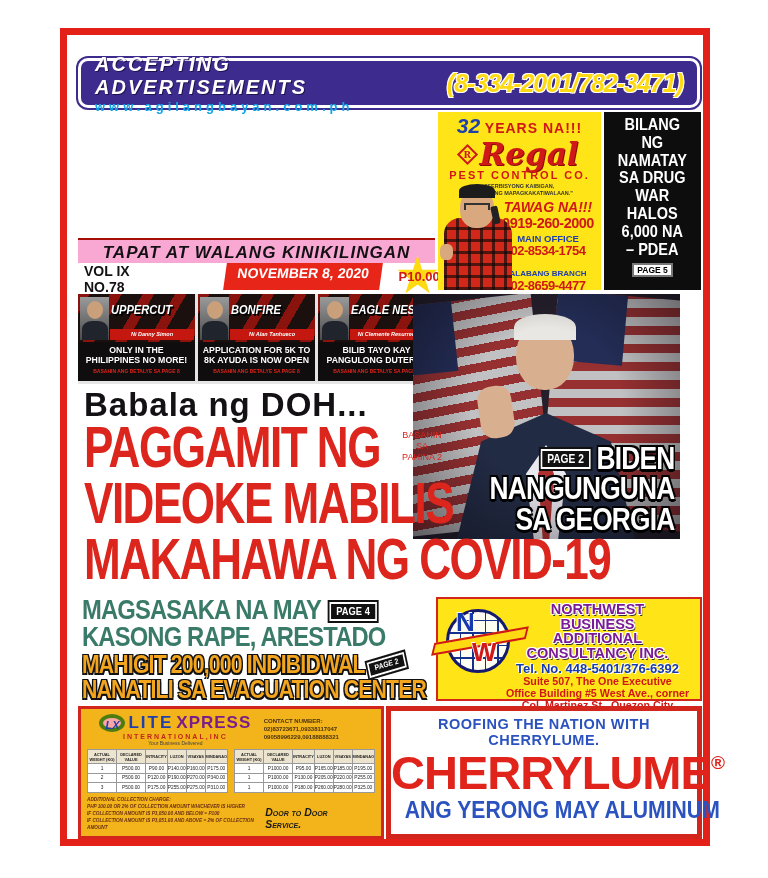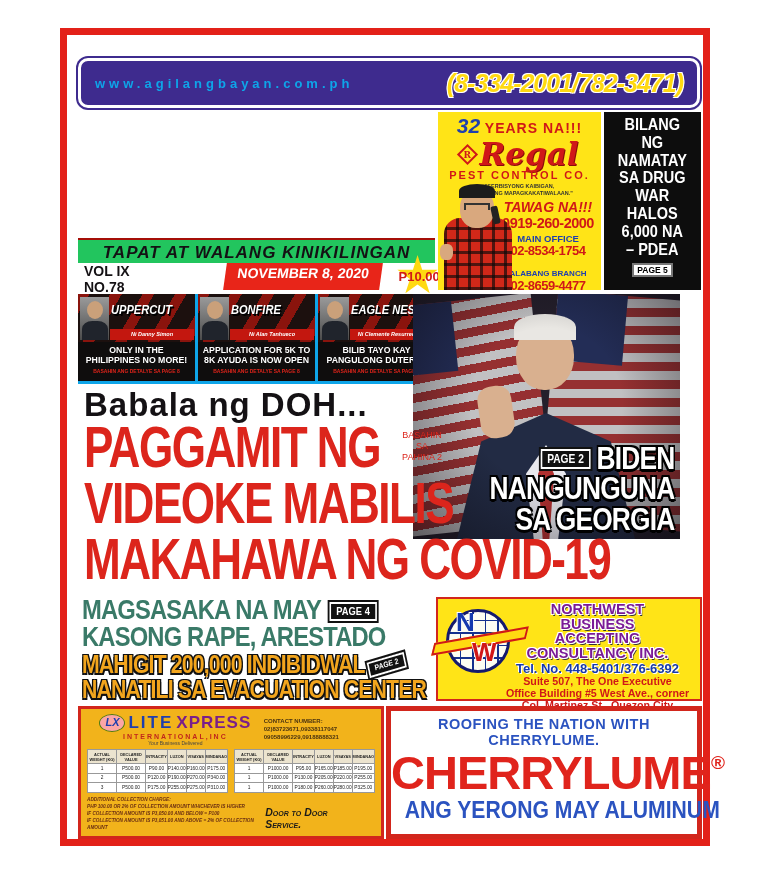--- a/index.html
+++ b/index.html
@@ -20,21 +20,21 @@
   
   .masthead { position:absolute; left:78px; top:112px; width:357px; height:126px; background:#e82519; overflow:hidden; }
   .issn { position:absolute; top:2px; right:5px; color:#fff; font-weight:bold; font-size:11px; letter-spacing:1px; z-index:5; }
   .agila { position:absolute; top:8px; left:0; width:100%; text-align:center; font-size:100px; line-height:0.95;
            font-weight:bold; color:#141114; letter-spacing:-6px;
            text-shadow:-2px -2px 0 #f6e9e6,2px -2px 0 #f6e9e6,-2px 2px 0 #f6e9e6,2px 2px 0 #f6e9e6; z-index:1; }
   .mast-art { position:absolute; left:0; top:42px; width:357px; height:84px; z-index:2; pointer-events:none; }
   .ngbayan { position:absolute; bottom:0px; left:50%; transform:translateX(-50%); z-index:3;
              color:#ffd911; font-weight:bold; font-style:italic; font-size:37px; letter-spacing:-1px; white-space:nowrap;
              text-shadow:-2px -2px 0 #111,2px -2px 0 #111,-2px 2px 0 #111,2px 2px 0 #111,0 3px 0 #111; }
-  .tagline { position:absolute; left:78px; top:238px; width:357px; height:25px; background:#22c55e;
+  .tagline { position:absolute; left:78px; top:238px; width:357px; height:25px; background:#f9a8d4;
              color:#141114; font-weight:bold; font-style:italic; font-size:17px; letter-spacing:1px;
              text-align:center; line-height:25px; border-top:2px solid #a50f08; }
   .infostrip { position:absolute; left:78px; top:263px; width:357px; height:27px; background:#fff;
                display:flex; }
   .vol { font-weight:bold; font-size:14px; color:#141114; margin-left:6px; letter-spacing:0px; }
   .dateribbon { background:#e82519; color:#fff; font-weight:bold; font-size:14px; padding:2px 12px;
                 margin-left:58px; transform:skewX(-8deg); white-space:nowrap; }
   .pricestar { position:relative; width:46px; height:27px; margin-left:12px; }
   .star { position:absolute; left:4px; top:-8px; width:42px; height:42px; background:#ffd911;
           clip-path:polygon(50% 0%,61% 35%,98% 35%,68% 57%,79% 91%,50% 70%,21% 91%,32% 57%,2% 35%,39% 35%); }
@@ -73,21 +73,21 @@
   
   .drugwar { position:absolute; left:604px; top:112px; width:97px; height:178px; background:#0d0d0d;
              text-align:center; padding-top:4px; }
   .dw-text { color:#fff; font-weight:bold; font-size:16.5px; line-height:1.08; white-space:pre-line;
              display:inline-block; transform:scaleX(0.88); transform-origin:center top; }
   .dw-page { display:inline-block; background:#fff; color:#000; font-weight:bold; font-size:8.5px;
              border:2px solid #777; padding:0 3px; margin-top:1px; }
 
   
   .teasers { position:absolute; left:78px; top:294px; width:357px; height:90px; display:flex; gap:3px;
-             background:#0ea5e9; }
+             background:#e5e5e5; }
   .tz { flex:1; display:flex; flex-direction:column; }
   .tz-top { position:relative; height:48px;
             background:repeating-linear-gradient(120deg,#8a140d 0 10px,#1c100e 10px 28px); }
   .tz-photo { position:absolute; left:2px; top:3px; width:29px; height:43px;
               background:linear-gradient(#9a9a9a,#4c4c4c); overflow:hidden; }
   .tz-face { position:absolute; left:7px; top:4px; width:16px; height:18px; border-radius:50%; background:#caa07a; }
   .tz-shoulders { position:absolute; left:2px; top:24px; width:26px; height:20px; border-radius:40% 40% 0 0; background:#20242c; }
   .tz-title { position:absolute; left:33px; top:8px; right:1px; color:#fff; font-weight:bold; font-style:italic;
               font-size:13.5px; white-space:nowrap; transform:scaleX(0.82); transform-origin:left center;
               text-shadow:1px 1px 0 #000,2px 2px 0 #000; }
@@ -163,21 +163,21 @@
             text-shadow:-1px -1px 0 #fff,1px 1px 0 #fff; }
   .nw-addr { color:#d01818; font-weight:bold; font-size:11.5px; line-height:1.05; white-space:nowrap;
              transform:scaleX(0.93); transform-origin:center top; }
 
   
   .litex { position:absolute; left:78px; top:706px; width:306px; height:133px; background:#f2b31b;
            border:3px solid #d2261c; padding:4px 6px; }
   .lx-head { display:flex; justify-content:space-between; }
   .lx-brand { width:178px; text-align:center; }
   .lx-logorow { display:flex; align-items:center; justify-content:center; gap:3px; }
-  .lx-mark { width:26px; height:18px; border-radius:50%; border:1px solid #4d7c0f; color:#1f3fae;
+  .lx-mark { width:26px; height:18px; border-radius:50%; border:4px solid #4d7c0f; color:#1f3fae;
              font-weight:bold; font-style:italic; font-size:11px; line-height:14px; background:#fca5a5; }
   .lx-lite { color:#1f3fae; font-weight:bold; font-size:17px; letter-spacing:2px; }
   .lx-xpress { color:#7a1f8a; font-weight:bold; font-size:17px; letter-spacing:1px; }
   .lx-sub { color:#c0261c; font-weight:bold; font-size:7px; letter-spacing:2px; }
   .lx-tag { color:#444; font-size:5px; }
   .lx-contact { width:112px; font-size:6px; font-weight:bold; color:#4a3310; line-height:1.35; padding-top:4px; }
   .lx-tables { display:flex; gap:6px; margin-top:3px; }
   .lx-tables table { border-collapse:collapse; background:#fff; width:145px; }
   .lx-tables th { font-size:3.9px; background:#ece4cf; border:0.5px solid #999; padding:1.5px 0; font-weight:bold; color:#222; }
   .lx-tables td { font-size:4.8px; text-align:center; border:0.5px solid #999; padding:1.8px 0; color:#222; }
@@ -196,20 +196,21 @@
                    transform:scaleX(0.92); transform-origin:center top; white-space:nowrap; }
 </style>
 </head>
 <body>
 
 <div id="page">
   <div class="frame"></div>
 
   <div class="banner">
     <div>
+      <div class="accepting">ACCEPTING ADVERTISEMENTS</div>
       <div class="website">www.agilangbayan.com.ph</div>
     </div>
     <div class="phone">(8-334-2001/782-3471)</div>
   </div>
 
   <div class="tagline">TAPAT AT WALANG KINIKILINGAN</div>
   <div class="infostrip">
     <div class="vol">VOL IX  NO.78</div>
     <div class="dateribbon">NOVEMBER 8, 2020</div>
     <div class="pricestar">
@@ -347,21 +348,21 @@
   <div class="northwest">
     <div class="nw-logo">
       <div class="globe"></div>
       <div class="nw-ribbon"></div>
       <div class="nw-n">N</div>
       <div class="nw-w">W</div>
     </div>
     <div class="nw-right">
       <div class="nw-name">NORTHWEST</div>
       <div class="nw-name">BUSINESS</div>
-      <div class="nw-name">ACCEPTING</div>
+      <div class="nw-name">ADDITIONAL</div>
       <div class="nw-name">CONSULTANCY INC.</div>
       <div class="nw-tel">Tel. No. 448-5401/376-6392</div>
       <div class="nw-addr">Suite 507, The One Executive</div>
       <div class="nw-addr">Office Building #5 West Ave., corner</div>
       <div class="nw-addr">Col. Martinez St., Quezon City</div>
     </div>
   </div>
 
   <div class="litex">
     <div class="lx-head">

